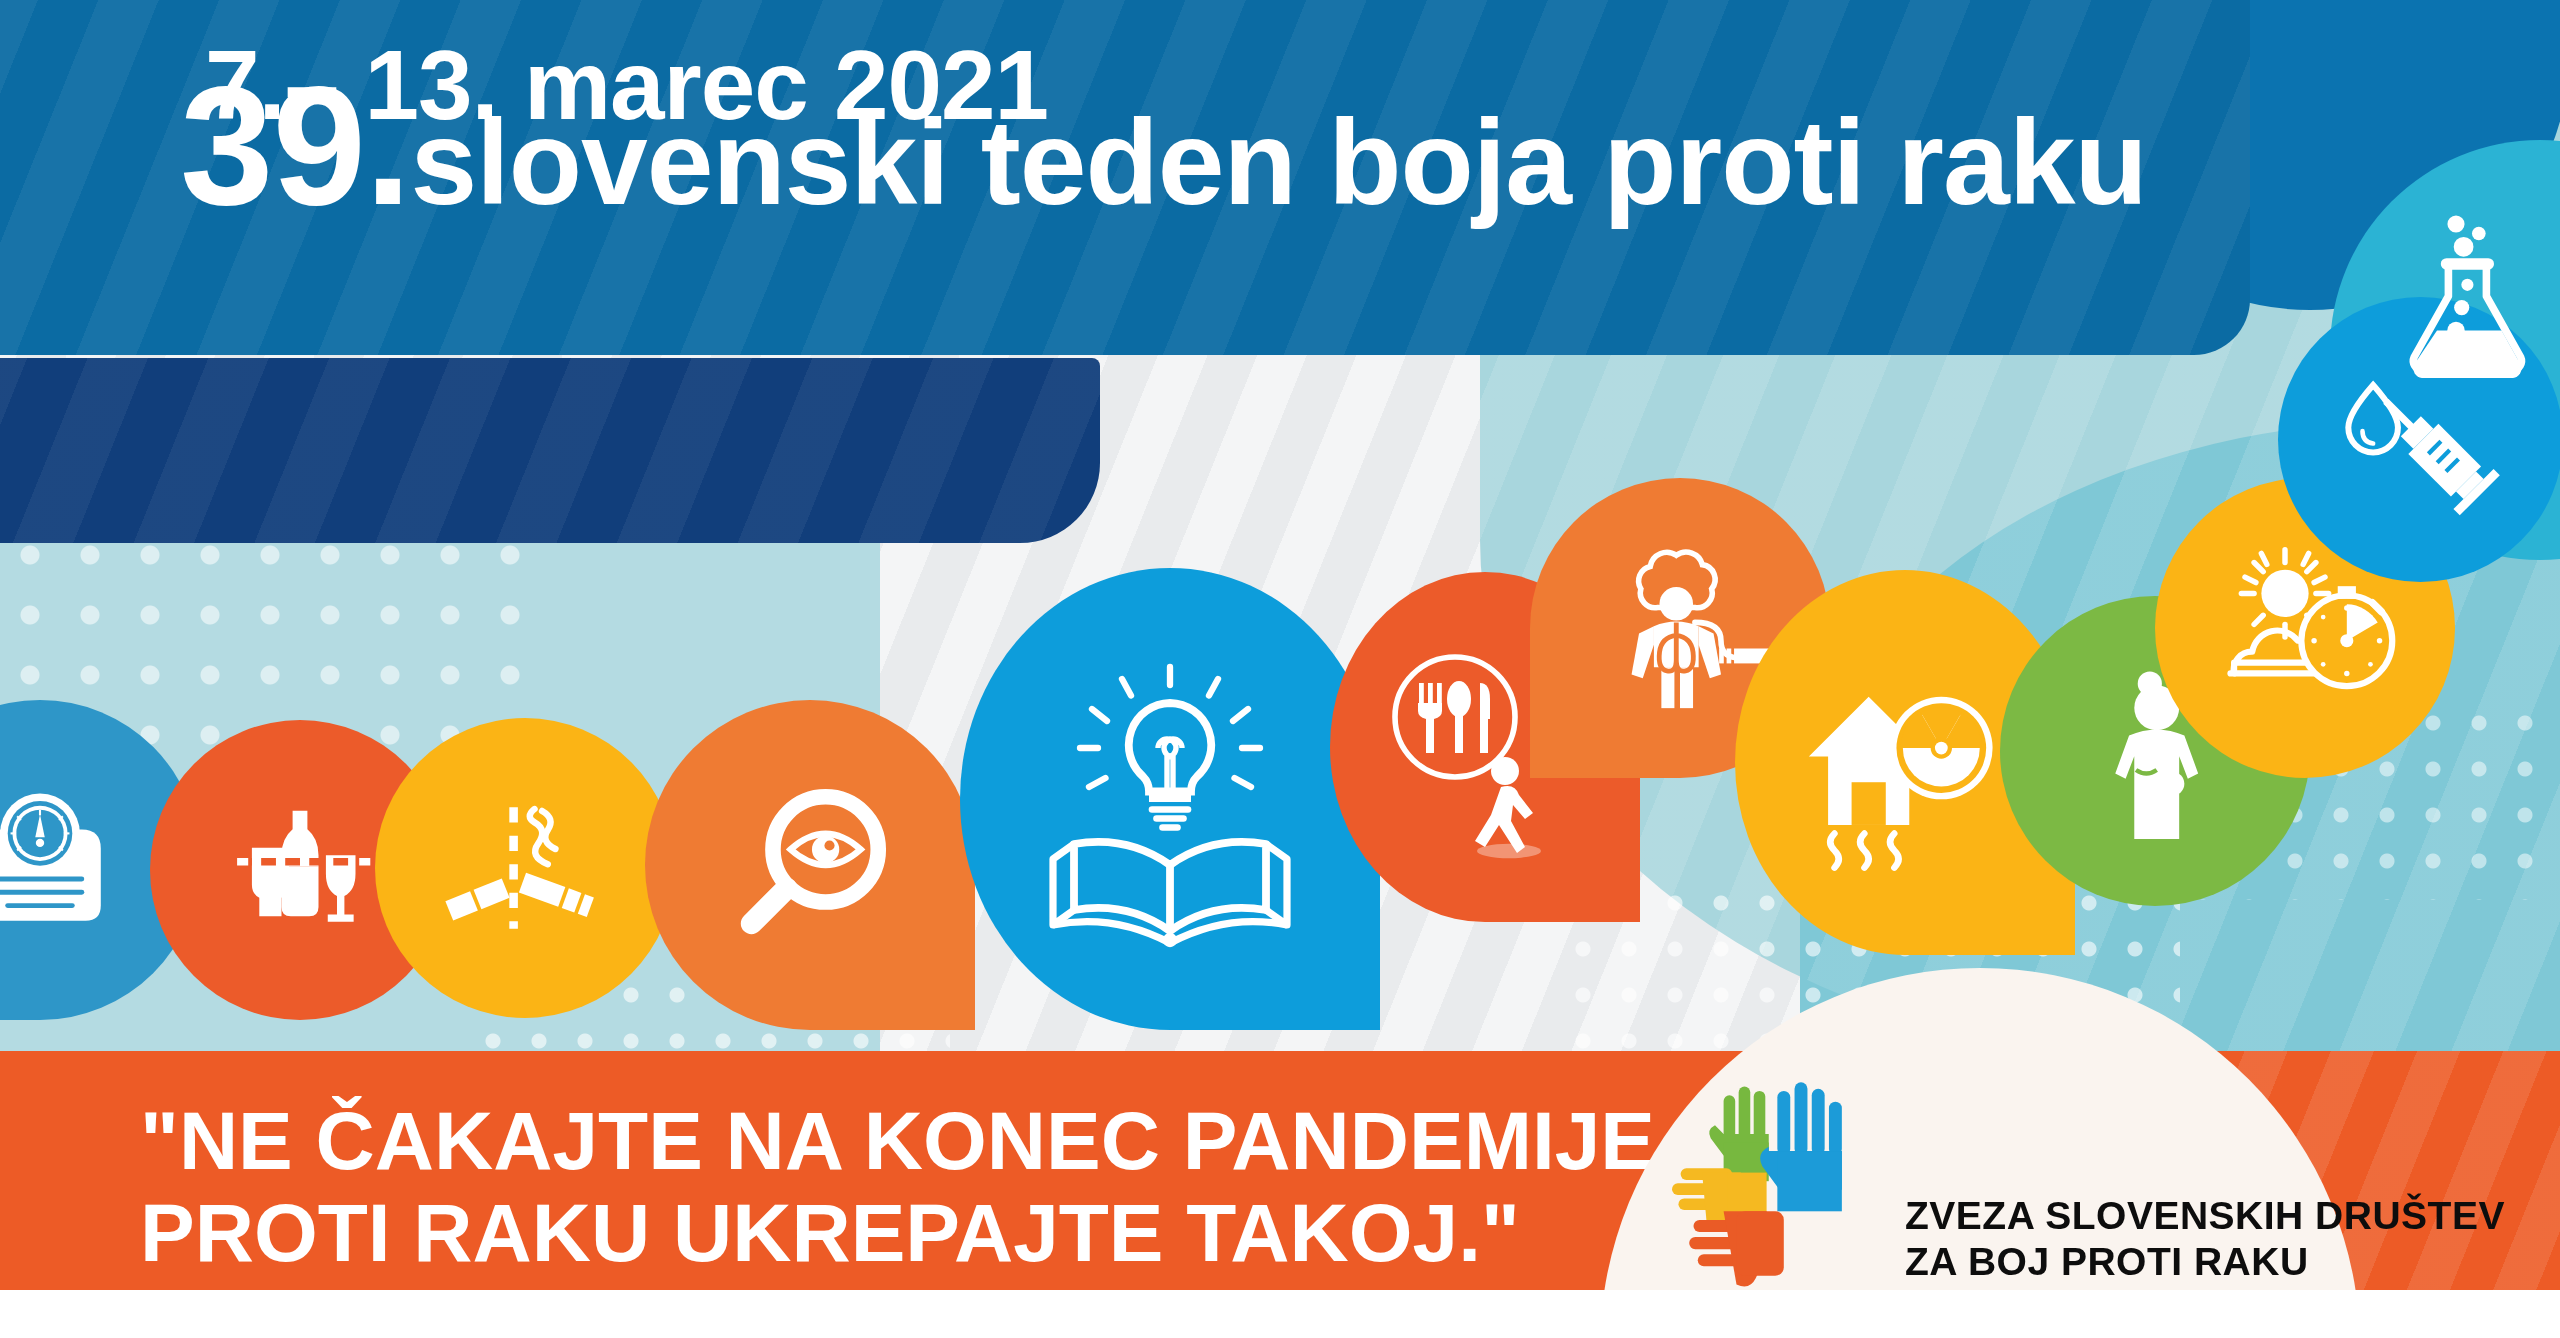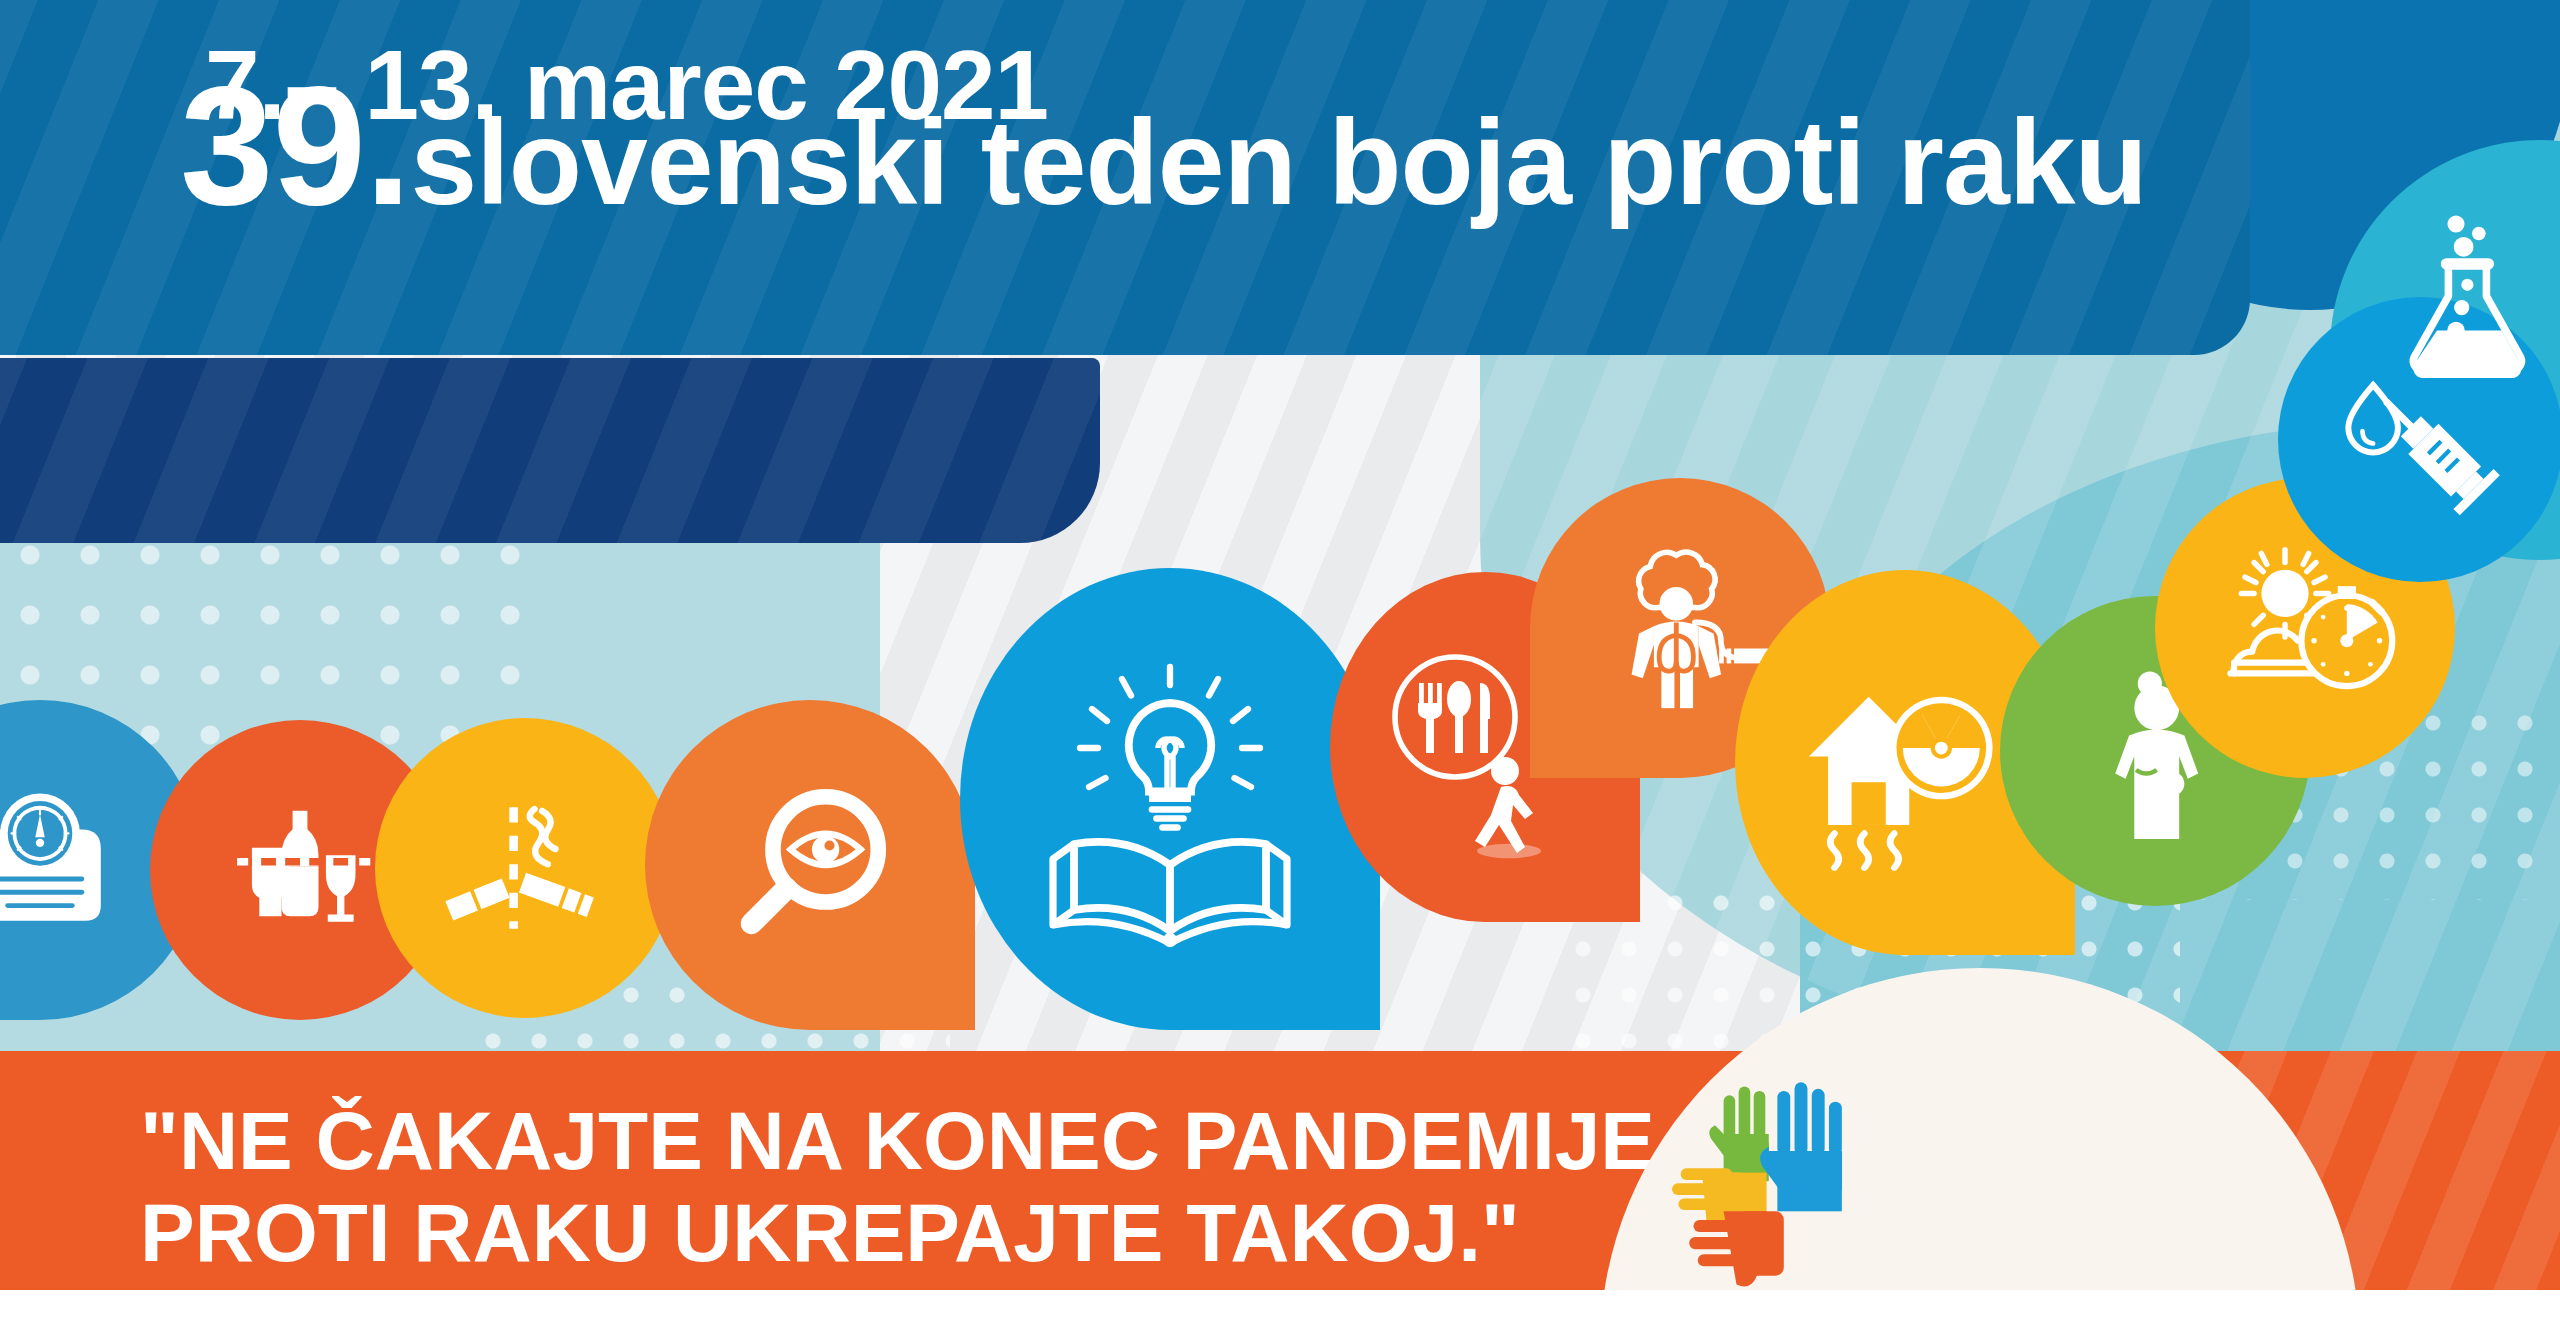--- a/index.html
+++ b/index.html
@@ -510,14 +510,16 @@
 
       <g fill="#ea5b26">
         <rect x="10" y="66" width="26" height="5.6" rx="2.8"></rect>
         <rect x="8" y="74" width="28" height="5.6" rx="2.8"></rect>
         <rect x="12" y="82" width="24" height="5.6" rx="2.8"></rect>
         <path d="M30 96 q6 3 9-3 l5-11 V62 h-20 z"></path>
         <rect x="30" y="62" width="22" height="30" rx="4"></rect>
       </g>
     </svg>
   </div>
+  <div class="logo-text">ZVEZA SLOVENSKIH DRUŠTEV
+ZA BOJ PROTI RAKU</div>
 
 </div>
 
 </body></html>

